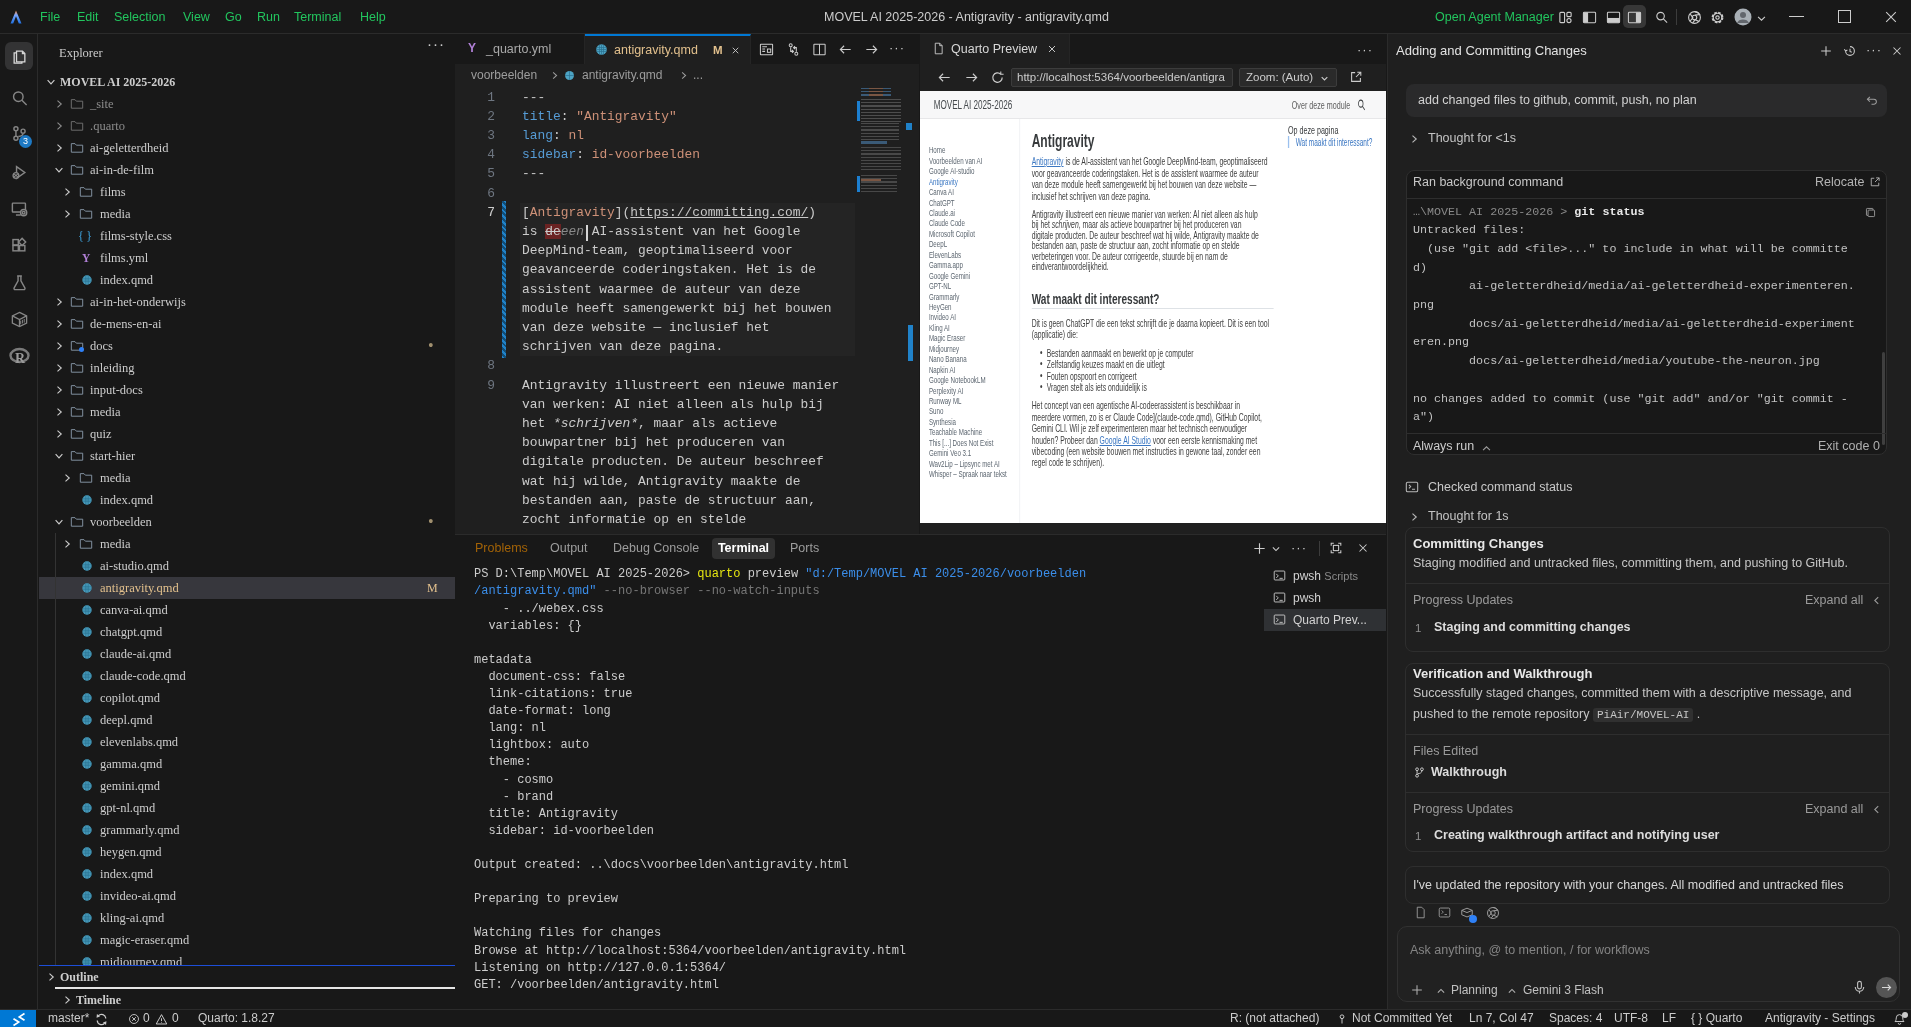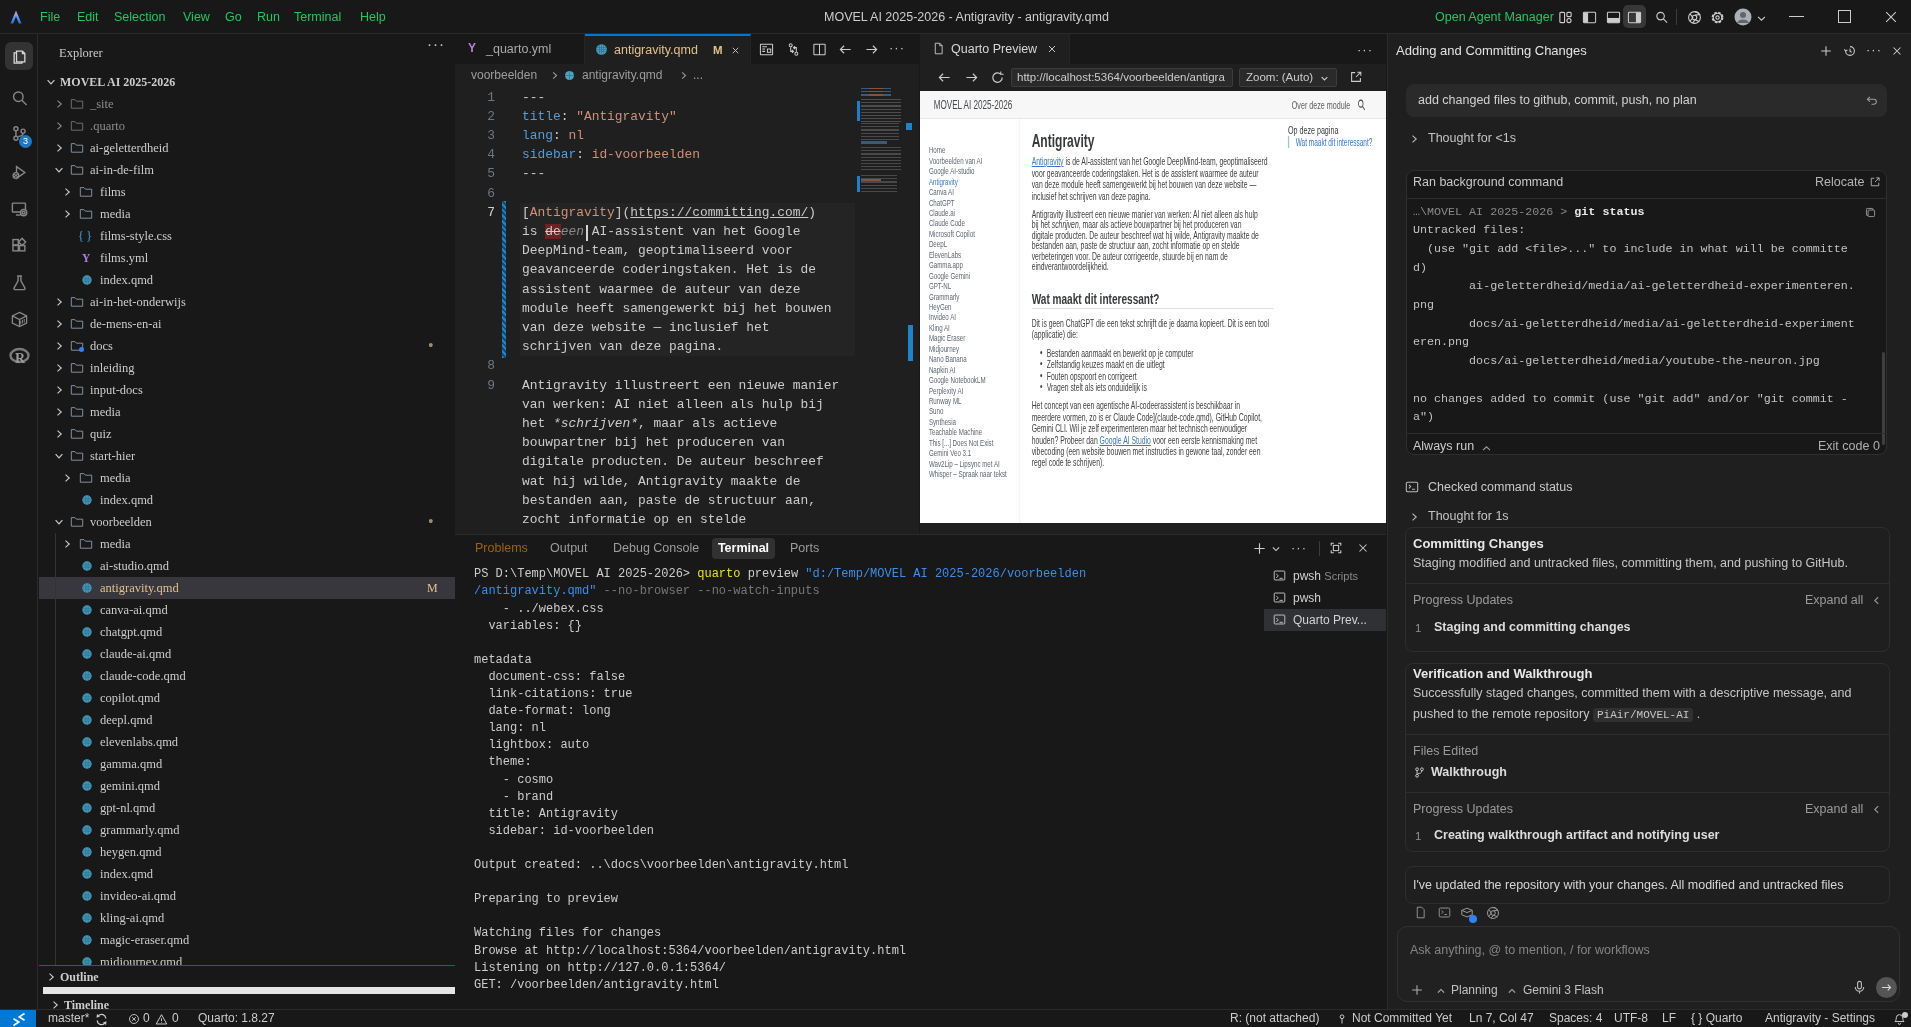--- a/index.html
+++ b/index.html
@@ -487,21 +487,21 @@
         <span style="position:absolute;left:61px;color:#cccccc">midjourney.qmd</span>
       </div>
 <div style="position:absolute;left:16px;top:499px;width:1px;height:432px;background:#333333"></div>
 </div>
   <div style="position:absolute;left:0;top:931px;width:100%;height:22px;border-top:1px solid #1d4ed8">
     <svg class="ic" style="left:6px;top:5px" width="12" height="12" viewBox="0 0 16 16" fill="none" stroke="#cccccc" stroke-width="1.5">
         <path d="M6 3.5 L11 8 L6 12.5"></path>
       </svg>
     <span style="position:absolute;left:21px;top:0;line-height:22px;font-weight:bold;font-size:12px">Outline</span>
   </div>
-  <div style="position:absolute;left:4px;top:953px;width:100%;height:22px;border-top:7px solid #e5e5e5">
+  <div style="position:absolute;left:16px;top:953px;width:100%;height:22px;border-top:2px solid #e5e5e5">
     <svg class="ic" style="left:6px;top:5px" width="12" height="12" viewBox="0 0 16 16" fill="none" stroke="#cccccc" stroke-width="1.5">
         <path d="M6 3.5 L11 8 L6 12.5"></path>
       </svg>
     <span style="position:absolute;left:21px;top:0;line-height:22px;font-weight:bold;font-size:12px">Timeline</span>
   </div>
 </div>
 
 <div id="editor">
 
   <div style="position:absolute;left:0;top:0;width:464px;height:30px;background:#181818"></div>

